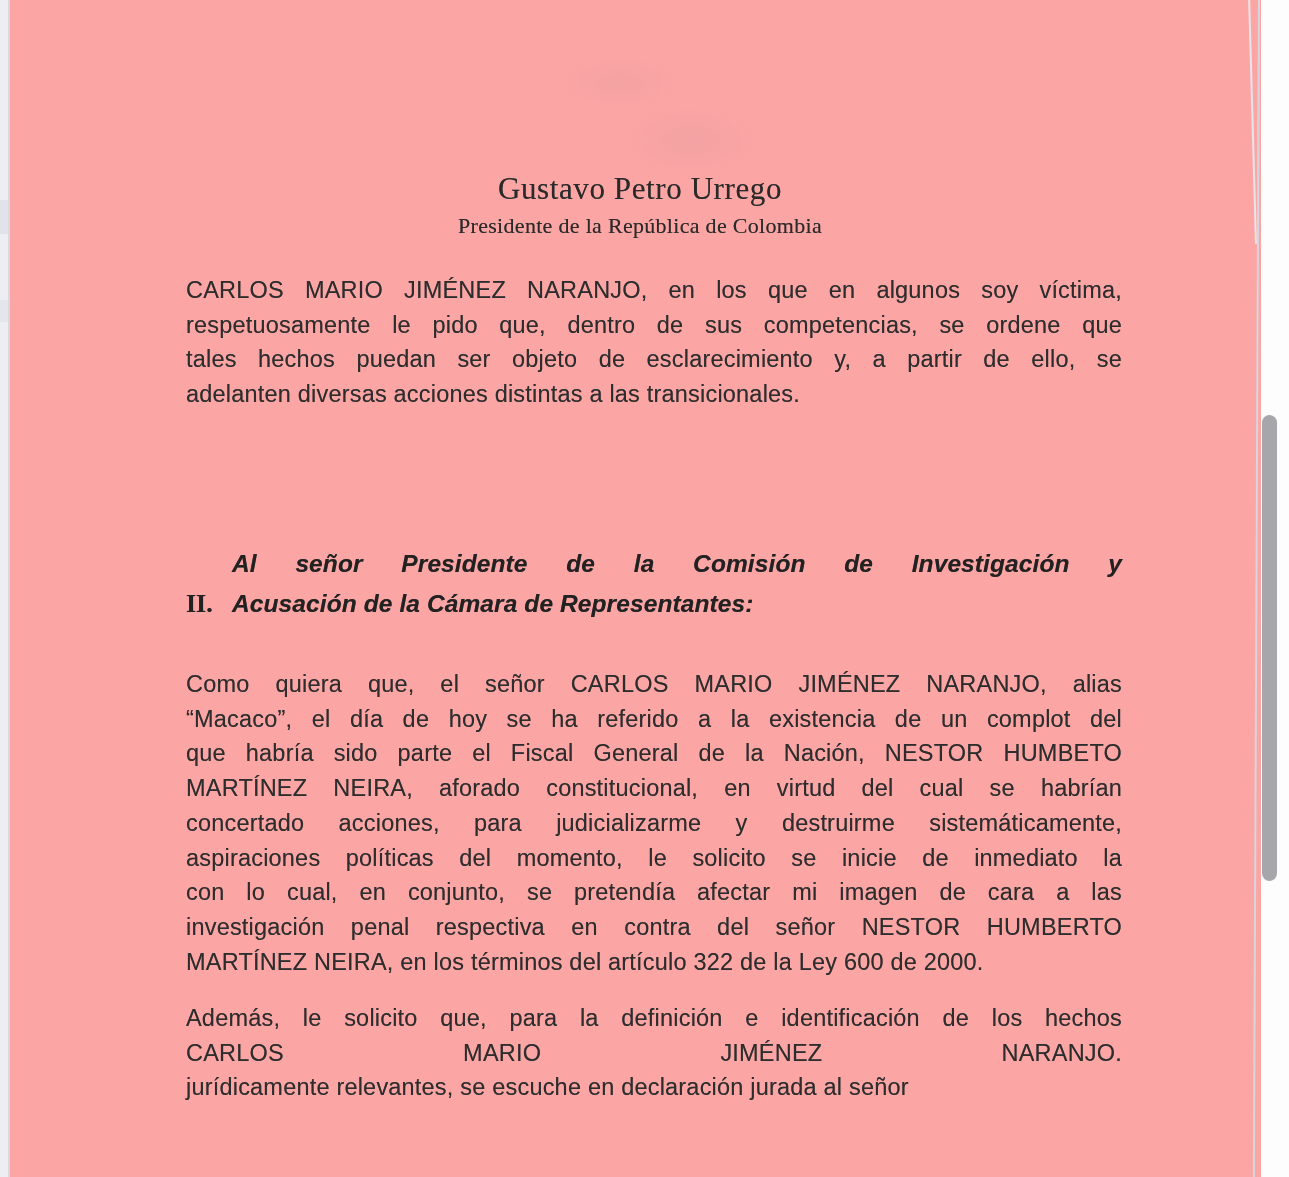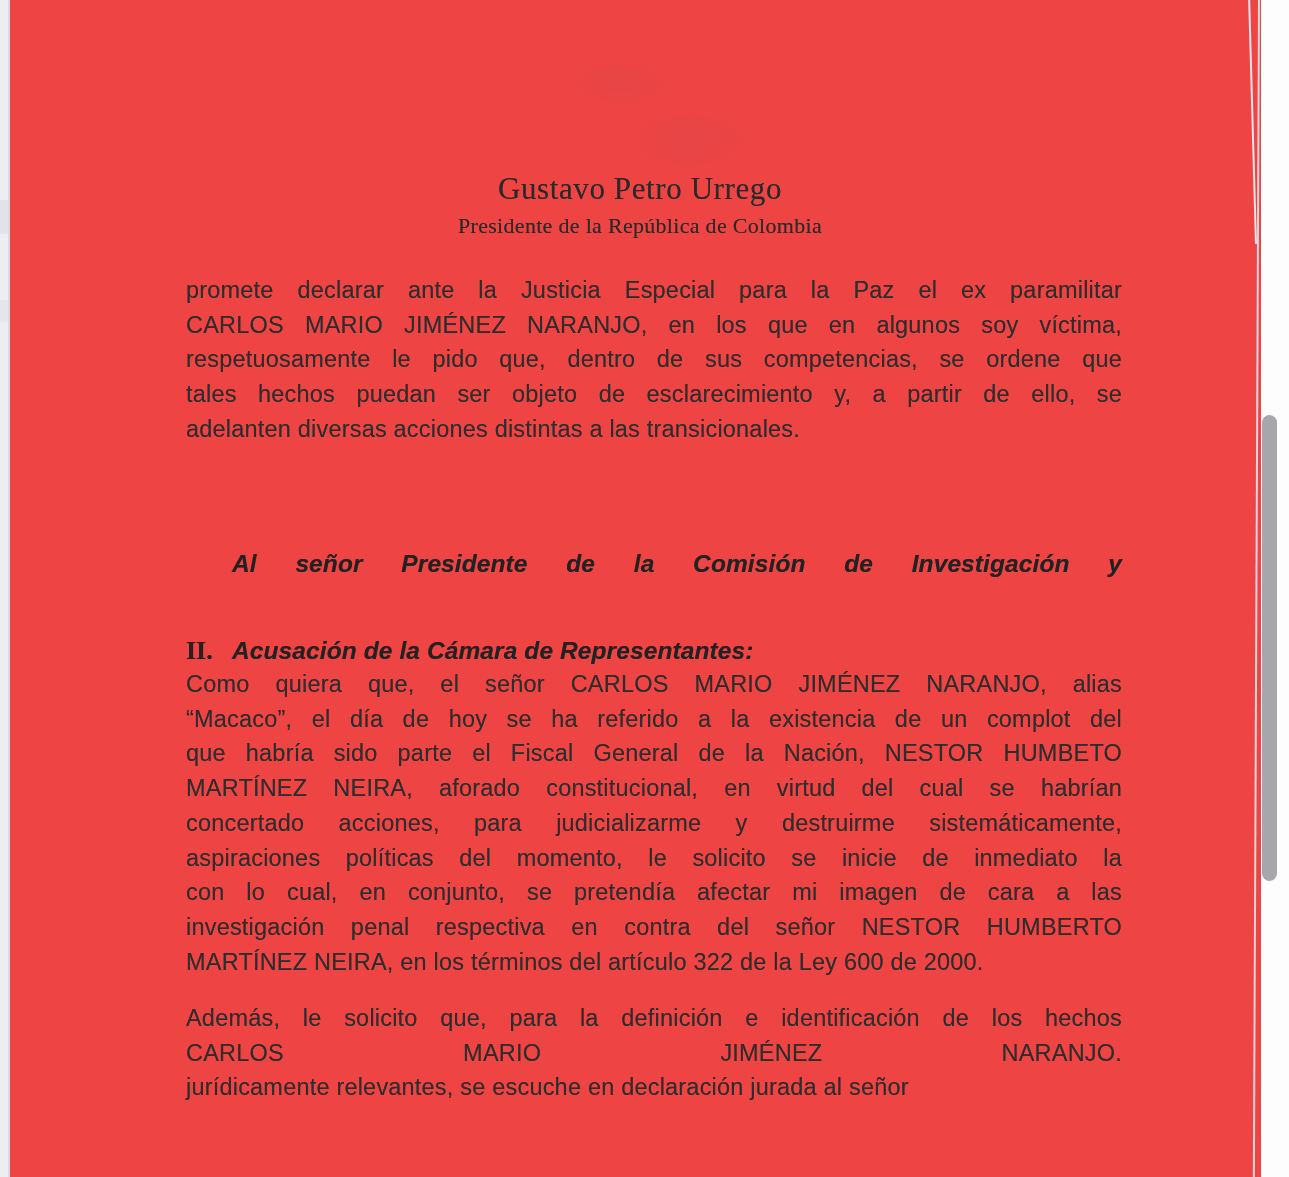--- a/index.html
+++ b/index.html
@@ -6,21 +6,21 @@
   body {
     width: 1289px; height: 1177px;
     background: #ffffff;
     font-family: "Liberation Sans", sans-serif;
     overflow: hidden;
     position: relative;
     color: #2b2b2b;
   }
   .page {
     position: absolute; inset: 0;
-    background: #ef4444;
+    background: #fca5a5;
   }
   
   .edge-strip-left {
     position: absolute; left: 0; top: 0; width: 8px; height: 100%;
     background: #ededf2;
   }
   .edge-line-left {
     position: absolute; left: 8px; top: 0; width: 2px; height: 100%;
     background: #d9d9df;
   }
@@ -105,41 +105,40 @@
     align-items: flex-end;
   }
   .section-marker {
     width: 46px; flex: 0 0 46px;
     font-family: "Liberation Serif", serif;
     font-size: 26px;
     font-style: normal;
   }
   .section-text { flex: 1; font-style: italic; letter-spacing: 0.1px; }
   .section-text .line { text-align: justify; text-align-last: justify; }
-  .section-text .line:last-child { text-align-last: left; margin-top: 47px; }
+  .section-text .line:last-child { text-align-last: left; }
 </style>
 </head>
 <body>
 
 <div class="page">
 
   <div class="edge-strip-left"></div>
   <div class="edge-smudge-1"></div>
   <div class="edge-smudge-2"></div>
   <div class="edge-line-left"></div>
   <div class="scan-smudge-a"></div>
   <div class="scan-smudge-b"></div>
 
   <div class="doc-header">
     <div class="doc-title">Gustavo Petro Urrego</div>
     <div class="doc-subtitle">Presidente de la República de Colombia</div>
   </div>
 
   <div class="doc-body para" id="para-1">
-    <div class="line">promete declarar ante la Justicia Especial para la Paz el ex paramilitar</div>
     <div class="line">CARLOS MARIO JIMÉNEZ NARANJO, en los que en algunos soy víctima,</div>
     <div class="line">respetuosamente le pido que, dentro de sus competencias, se ordene que</div>
     <div class="line">tales hechos puedan ser objeto de esclarecimiento y, a partir de ello, se</div>
     <div class="line">adelanten diversas acciones distintas a las transicionales.</div>
   </div>
 
   <div class="section-heading">
     <div class="section-marker">II.</div>
     <div class="section-text">
       <div class="line">Al señor Presidente de la Comisión de Investigación y</div>

